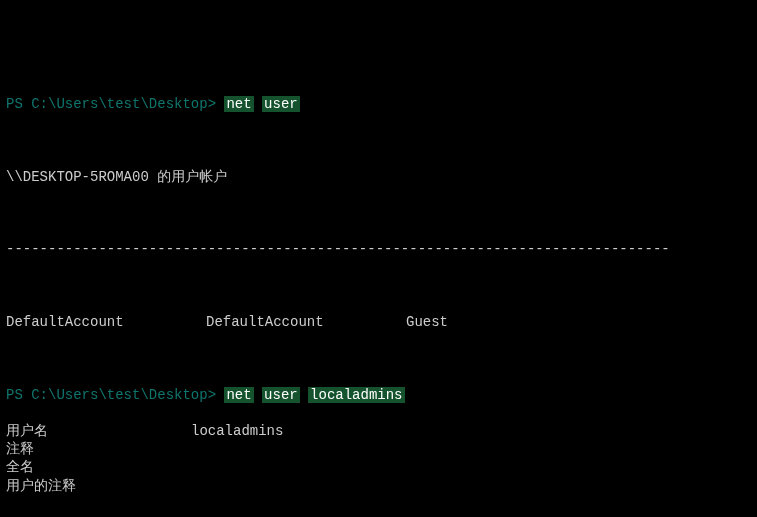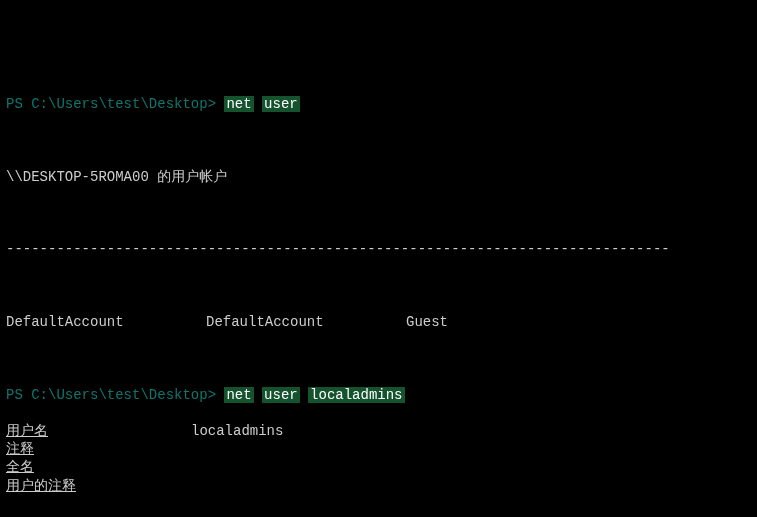--- a/index.html
+++ b/index.html
@@ -29,21 +29,21 @@
     }
     .line {
       display: block;
     }
     .col {
       display: inline-block;
     }
     .col1 { width: 200px; }
     .col2 { width: 200px; margin-top: 36px; }
     .col3 { width: 180px; }
-    .label { display: inline-block; width: 185px; text-decoration: underline; }
+    .label { display: inline-block; width: 185px; }
     .value { display: inline-block; }
   </style>
 </head>
 <body>
 
 
 
 <div>
 <span class="line"><span class="prompt-prefix">PS C:\Users\test\Desktop&gt;</span> <span class="cmd-highlight">net</span> <span class="cmd-highlight">user</span></span>
 <span class="line"> </span>

